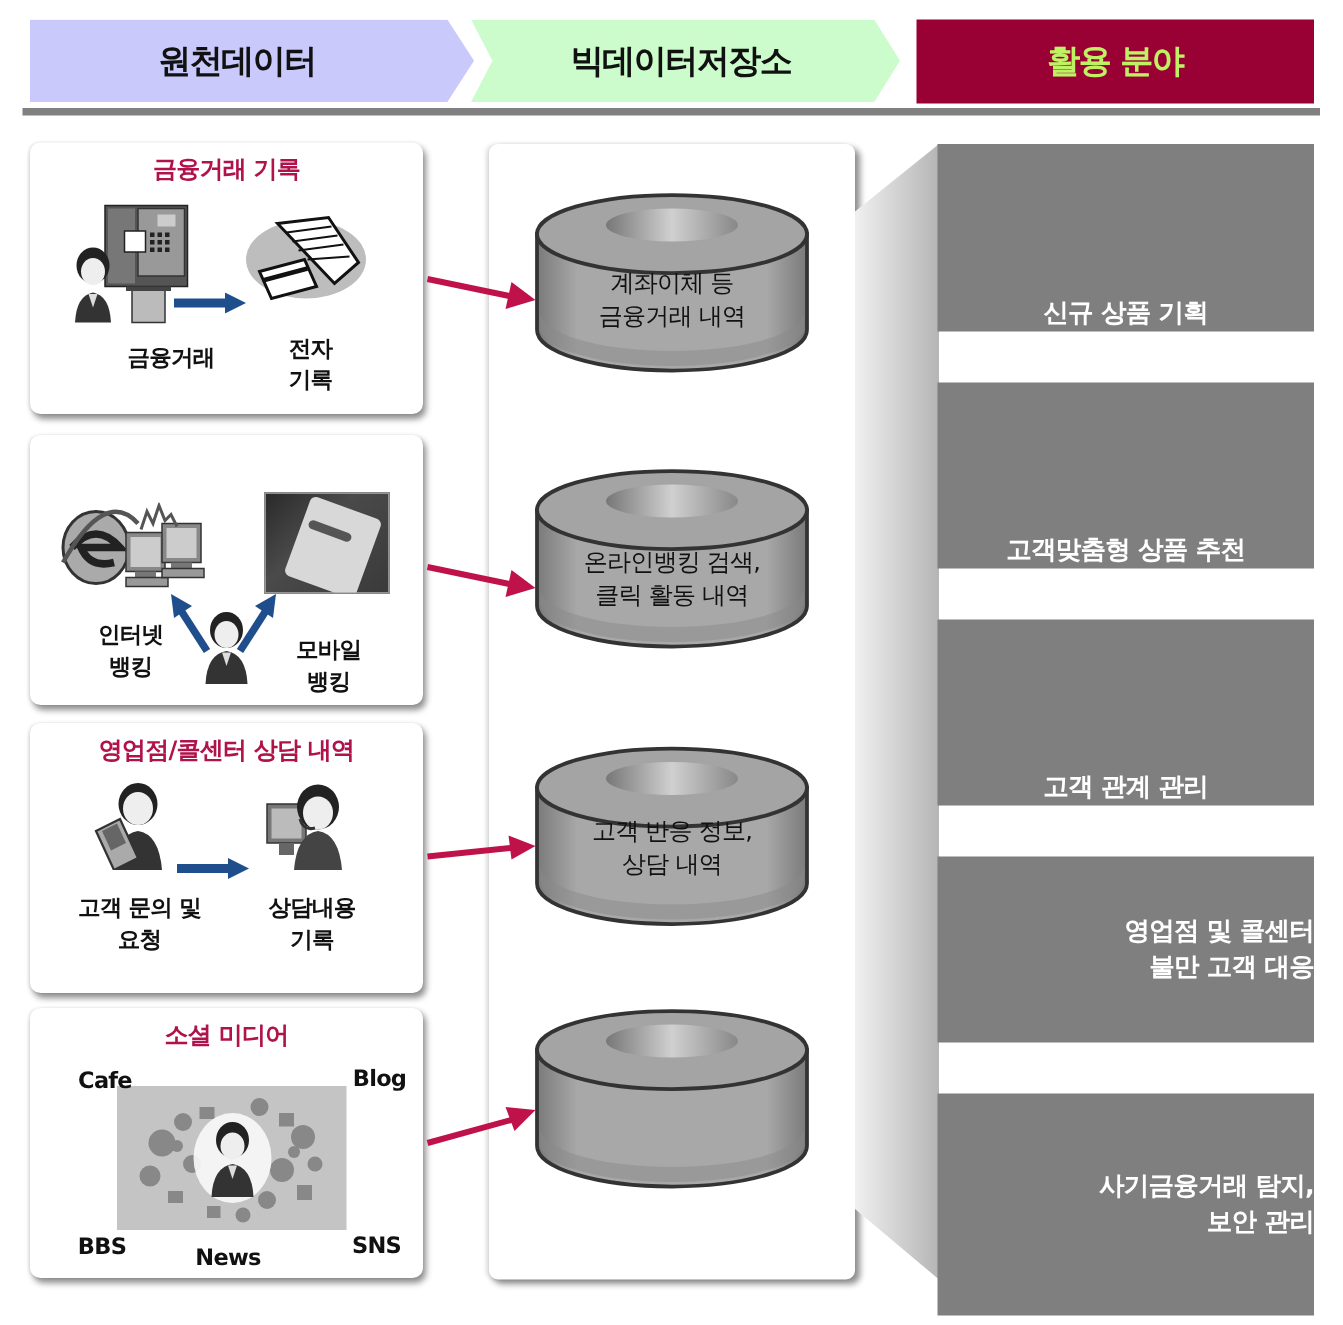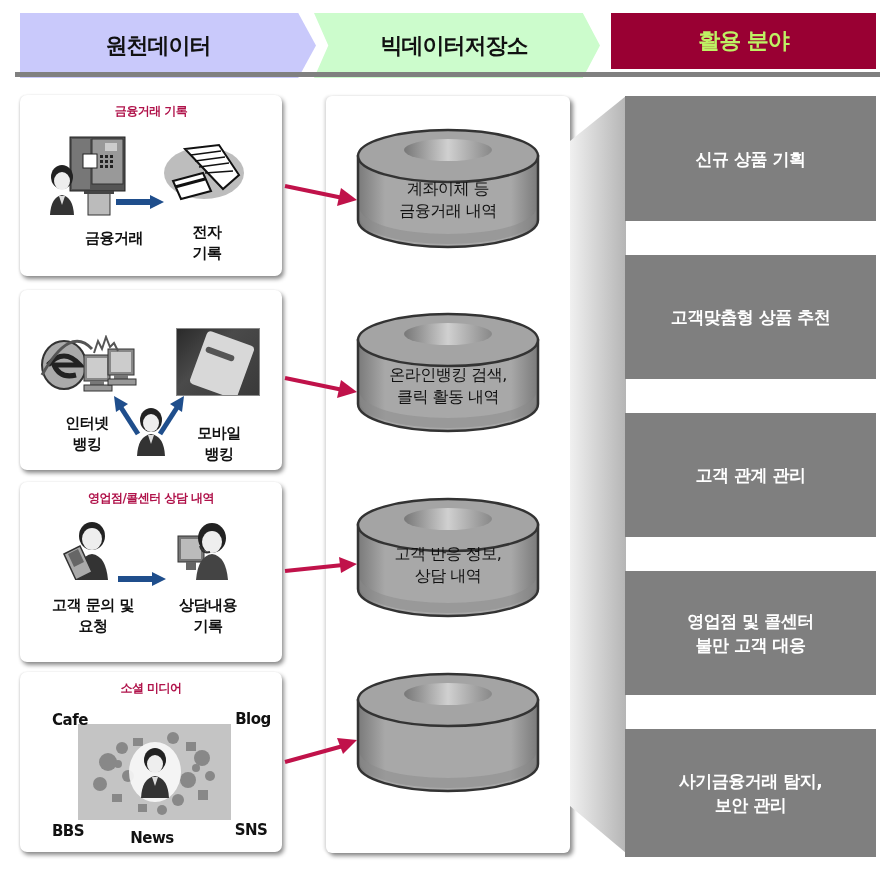--- a/index.html
+++ b/index.html
@@ -1,51 +1,51 @@
 <!DOCTYPE html>
 <html><head>
 <meta charset="utf-8">
 <style>
   * { box-sizing: border-box; margin: 0; padding: 0; }
   html, body { width: 895px; height: 883px; background: #ffffff; overflow: hidden; }
   body { position: relative; font-family: "DejaVu Sans", "Liberation Sans", sans-serif; color: #111; }
 
   
-  .hdr { position: absolute; top: 13px; height: 65px; display: flex; align-items: center; justify-content: center;
+  .hdr { position: absolute; top: 13px; height: 55px; display: flex; align-items: center; justify-content: center;
          font-size: 22px; font-weight: bold; letter-spacing: -1px; }
   .hdr-source { left: 20px; width: 296px; background: #c9c9fb;
                 clip-path: polygon(0 0, 94% 0, 100% 50%, 94% 100%, 0 100%); padding-right: 20px; }
   .hdr-storage { left: 314px; width: 286px; background: #ccfccc;
                  clip-path: polygon(0 0, 94% 0, 100% 50%, 94% 100%, 0 100%, 5% 50%); padding-right: 6px; }
   .hdr-usage { left: 611px; width: 265px; background: #990033; color: #bef264; height: 56px; }
   .hdr-rule { position: absolute; left: 15px; top: 72px; width: 865px; height: 5px; background: #808080; }
 
   
   .card { position: absolute; left: 20px; width: 262px; background: #fff; border-radius: 7px;
           box-shadow: 2px 3px 4px rgba(0,0,0,0.45), -1px 0 2px rgba(0,0,0,0.08); }
   .card-title { position: absolute; left: 0; width: 100%; top: 8px; text-align: center; color: #b0124a;
-                font-size: 12px; font-weight: bold; letter-spacing: -0.5px; }
+                font-size: 16px; font-weight: bold; letter-spacing: -0.5px; }
   .lbl { position: absolute; font-size: 15px; font-weight: bold; text-align: center; line-height: 21px; color: #111; letter-spacing: -0.5px; }
   .blue-arrow { position: absolute; }
 
   
   .storage-panel { position: absolute; left: 326px; top: 96px; width: 244px; height: 757px; background: #fff;
                    border-radius: 6px; box-shadow: 3px 3px 4px rgba(0,0,0,0.45), -2px 0 3px rgba(0,0,0,0.12); }
   .cyl { position: absolute; left: 356px; width: 184px; height: 122px; }
   .cyl svg { position: absolute; left: 0; top: 0; }
   .cyl-text { position: absolute; left: 0; width: 100%; text-align: center; font-size: 16px; font-weight: normal;
               line-height: 22px; color: #111; letter-spacing: -0.5px; }
 
   
   .red-arrow { position: absolute; }
 
   
   .wedge { position: absolute; left: 570px; top: 96px; width: 56px; height: 757px; }
   .usage-box { position: absolute; left: 625px; width: 251px; background: #7f7f7f; color: #fff;
-               display: flex; align-items: center; justify-content: center; text-align: center;
+               display: flex; align-items: flex-end; justify-content: center; text-align: center;
                font-size: 17px; font-weight: bold; line-height: 24px; letter-spacing: -0.5px; }
 </style>
 </head>
 <body>
 
 <div class="hdr hdr-source">
     <span>원천데이터</span>
   </div>
 <div class="hdr hdr-storage">
     <span>빅데이터저장소</span>
@@ -314,16 +314,16 @@
 <div class="usage-box" style="top:255px;height:124px;">
   <div>고객맞춤형 상품 추천</div>
 </div>
 <div class="usage-box" style="top:413px;height:124px;">
   <div>고객 관계 관리</div>
 </div>
 <div class="usage-box" style="top:571px;height:124px;flex-direction:column;">
   <div>영업점 및 콜센터</div>
   <div>불만 고객 대응</div>
 </div>
-<div class="usage-box" style="top:729px;height:128px;flex-direction:column;">
+<div class="usage-box" style="top:729px;height:148px;flex-direction:column;">
   <div>사기금융거래 탐지,</div>
   <div>보안 관리</div>
 </div>
 
 </body></html>

